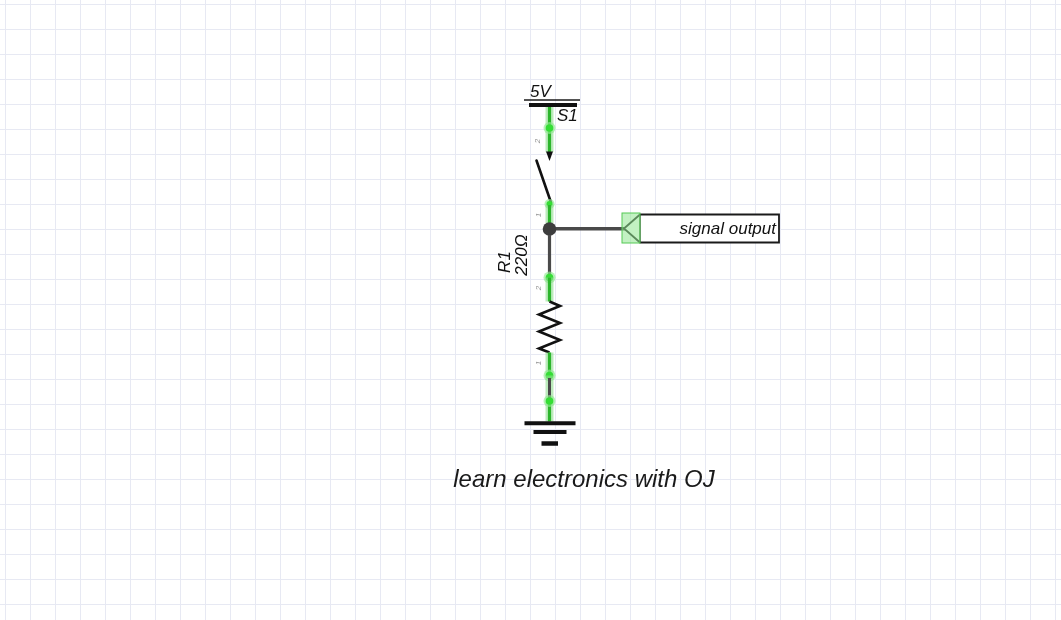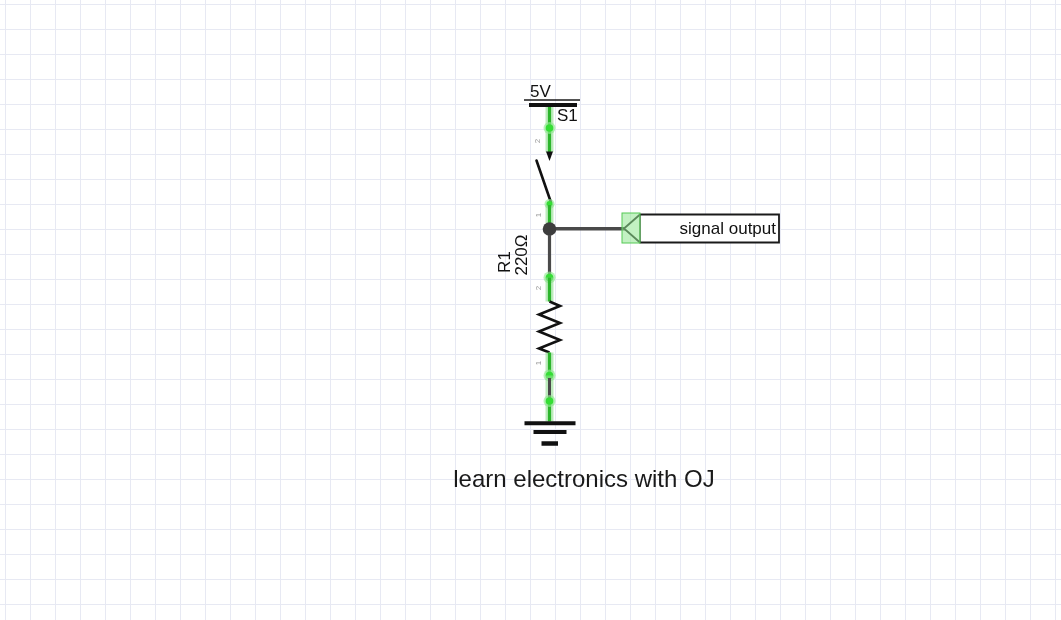--- a/index.html
+++ b/index.html
@@ -9,20 +9,21 @@
     background:#ffffff;
   }
   .canvas{
     position:relative;width:1061px;height:620px;
     background-color:#ffffff;
     background-image:
       linear-gradient(to right,#e7e9f3 1px,transparent 1px),
       linear-gradient(to bottom,#e7e9f3 1px,transparent 1px);
     background-size:25px 25px;
     background-position:5px 4px;
+    font-style:italic;
   }
   svg{position:absolute;left:0;top:0;}
   text{font-family:"Liberation Sans",sans-serif;}
   .comp-label{font-size:17px;fill:#111111;}
   .pin-num{font-size:8px;fill:#979797;}
   .flag-label{font-size:17px;fill:#111111;}
   .caption{font-size:24px;fill:#1a1a1a;}
 </style>
 </head>
 <body>

